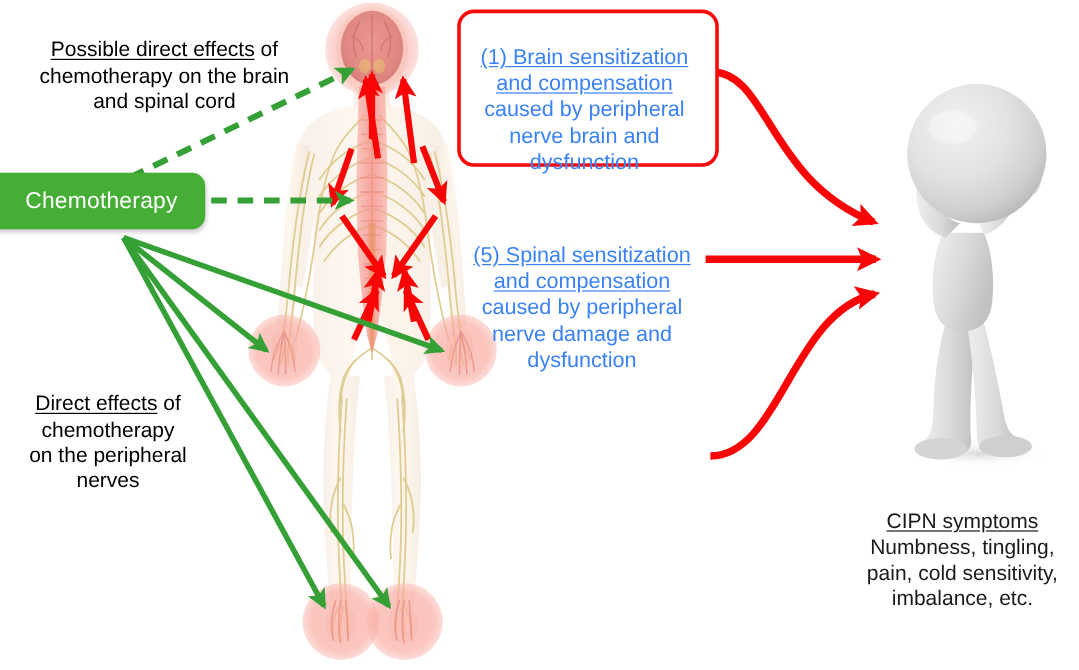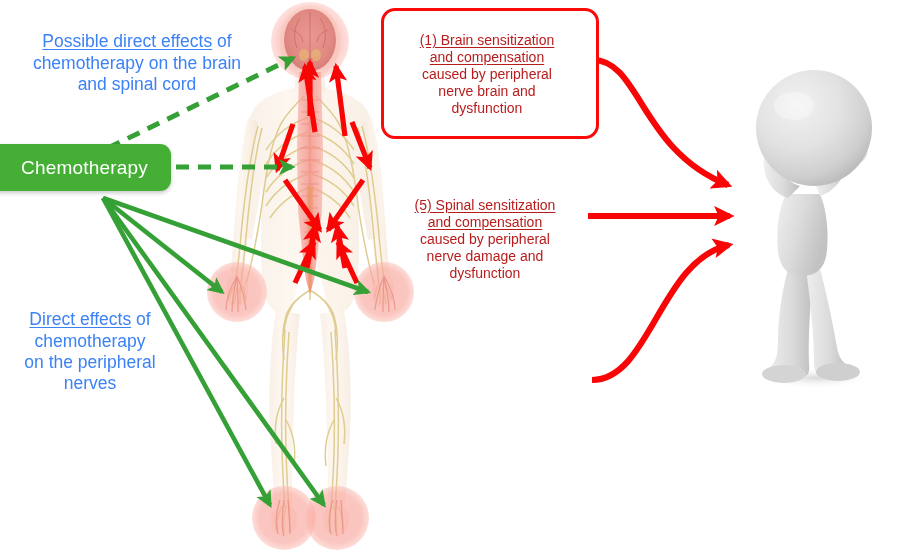--- a/index.html
+++ b/index.html
@@ -18,26 +18,26 @@
   .abs { position: absolute; }
 
   
   .txt {
     position: absolute;
     text-align: center;
     line-height: 1.22;
     white-space: pre-line;
   }
   .green-text {
+    color: #000000;
+    font-size: 17.5px;
+  }
+  .red-text {
     color: #3b82f6;
-    font-size: 17.5px;
-  }
-  .red-text {
-    color: #b91c1c;
-    font-size: 14px;
+    font-size: 18px;
   }
   .black-text {
     color: #1a1a1a;
     font-size: 17.5px;
   }
   .u { text-decoration: underline; text-underline-offset: 2px; }
 
   
   #chemo-box {
     position: absolute;
@@ -382,21 +382,21 @@
   <div id="chemo-box">
     <span class="label">Chemotherapy</span>
   </div>
 
   <div class="txt green-text" style="left:14px;top:10px;width:246px;">
     <span class="u">Possible direct effects</span><span> of
 chemotherapy on the brain
 and spinal cord</span>
   </div>
 
-  <div class="txt green-text" style="left:6px;top:288px;width:168px;text-align:center;">
+  <div class="txt green-text" style="left:6px;top:305px;width:168px;text-align:center;">
     <span class="u">Direct effects</span><span> of
 chemotherapy
 on the peripheral
 nerves</span>
   </div>
 
   <div class="txt red-text" style="left:386px;top:15px;width:202px;">
     <span class="u">(1) Brain sensitization
 and compensation</span>
     <span>caused by peripheral
@@ -406,14 +406,20 @@
 
   <div class="txt red-text" style="left:378px;top:180px;width:214px;">
     <span class="u">(5) Spinal sensitization
 and compensation</span>
     <span>caused by peripheral
 nerve damage and
 dysfunction</span>
   </div>
 
 
+  <div class="txt black-text" style="left:710px;top:403px;width:184px;">
+    <span class="u">CIPN symptoms</span>
+    <span>Numbness, tingling,
+pain, cold sensitivity,
+imbalance, etc.</span>
+  </div>
 
 </div>
 
 </body></html>

